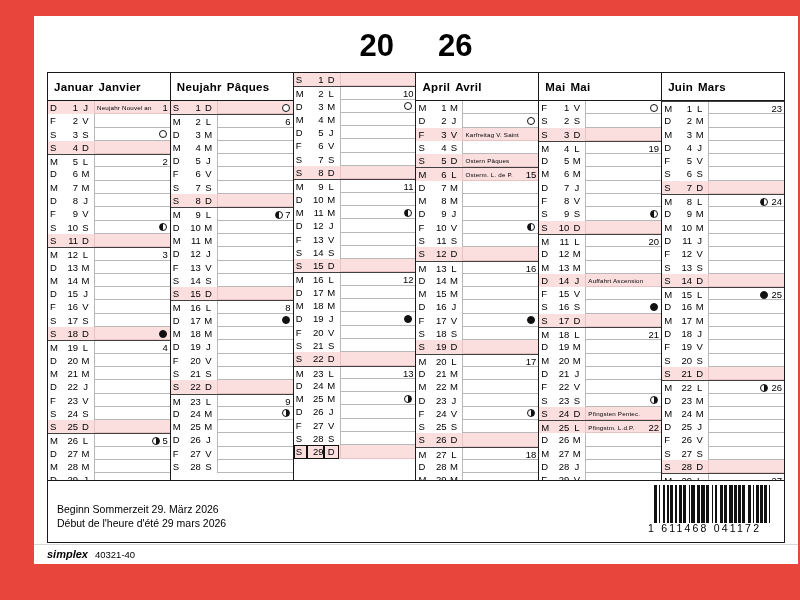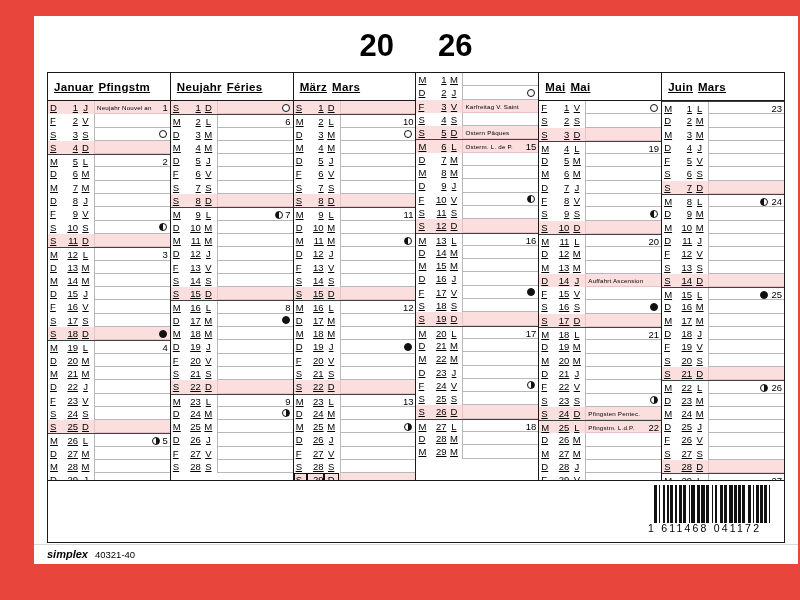--- a/index.html
+++ b/index.html
@@ -30,21 +30,20 @@
   
   #frame{
     position:absolute;left:13px;top:56px;width:738px;height:409px;
     border:1.4px solid #1a1a1a;
     box-sizing:border-box;
     background:#fff;
   }
   #months{
     position:absolute;left:0;top:0;width:100%;height:100%;
     display:flex;
-    text-decoration:underline;
   }
   .month{
     flex:1 1 0;
     border-right:1.4px solid #1a1a1a;
     box-sizing:border-box;
     position:relative;
     overflow:hidden;
   }
   .month:last-child{border-right:none;}
   .mhead{
@@ -177,21 +176,21 @@
     <div id="year">
       <span class="y1">20</span><span class="y2">26</span>
     </div>
 
     <div id="frame">
       <div id="months">
           <div class="month">
             <div class="mhead">
               <span>Januar</span>
               <span class="sp"></span>
-              <span>Pfingstm</span>
+              <span>Janvier</span>
             </div>
             <div class="days">
               <div class="day hol">
                 <span class="dcode">D</span>
                 <span class="dnum">1</span>
                 <span class="fcode">J</span>
                 <div class="note">
                   <span class="hn">Neujahr Nouvel an</span>
                   <span class="wk">1</span>
                 </div>
@@ -378,21 +377,21 @@
                 <span class="dnum">29</span>
                 <span class="fcode">J</span>
                 <div class="note"></div>
               </div>
             </div>
           </div>
           <div class="month">
             <div class="mhead">
               <span>Neujahr</span>
               <span class="sp"></span>
-              <span>Féries</span>
+              <span>Pâques</span>
             </div>
             <div class="days">
               <div class="day sun">
                 <span class="dcode">S</span>
                 <span class="dnum">1</span>
                 <span class="fcode">D</span>
                 <div class="note">
                   <span class="moon new" style="right: 3px;"></span>
                 </div>
               </div>
@@ -562,224 +561,224 @@
               <div class="day">
                 <span class="dcode">F</span>
                 <span class="dnum">27</span>
                 <span class="fcode">V</span>
                 <div class="note"></div>
               </div>
               <div class="day">
                 <span class="dcode">S</span>
                 <span class="dnum">28</span>
                 <span class="fcode">S</span>
+                <div class="note"></div>
+              </div>
+            </div>
+          </div>
+          <div class="month">
+            <div class="days">
+              <div class="day sun">
+                <span class="dcode">S</span>
+                <span class="dnum">1</span>
+                <span class="fcode">D</span>
+                <div class="note"></div>
+              </div>
+              <div class="day wkstart">
+                <span class="dcode">M</span>
+                <span class="dnum">2</span>
+                <span class="fcode">L</span>
+                <div class="note">
+                  <span class="wk">10</span>
+                </div>
+              </div>
+              <div class="day">
+                <span class="dcode">D</span>
+                <span class="dnum">3</span>
+                <span class="fcode">M</span>
+                <div class="note">
+                  <span class="moon new" style="right: 3px;"></span>
+                </div>
+              </div>
+              <div class="day">
+                <span class="dcode">M</span>
+                <span class="dnum">4</span>
+                <span class="fcode">M</span>
+                <div class="note"></div>
+              </div>
+              <div class="day">
+                <span class="dcode">D</span>
+                <span class="dnum">5</span>
+                <span class="fcode">J</span>
+                <div class="note"></div>
+              </div>
+              <div class="day">
+                <span class="dcode">F</span>
+                <span class="dnum">6</span>
+                <span class="fcode">V</span>
+                <div class="note"></div>
+              </div>
+              <div class="day">
+                <span class="dcode">S</span>
+                <span class="dnum">7</span>
+                <span class="fcode">S</span>
+                <div class="note"></div>
+              </div>
+              <div class="day sun">
+                <span class="dcode">S</span>
+                <span class="dnum">8</span>
+                <span class="fcode">D</span>
+                <div class="note"></div>
+              </div>
+              <div class="day wkstart">
+                <span class="dcode">M</span>
+                <span class="dnum">9</span>
+                <span class="fcode">L</span>
+                <div class="note">
+                  <span class="wk">11</span>
+                </div>
+              </div>
+              <div class="day">
+                <span class="dcode">D</span>
+                <span class="dnum">10</span>
+                <span class="fcode">M</span>
+                <div class="note"></div>
+              </div>
+              <div class="day">
+                <span class="dcode">M</span>
+                <span class="dnum">11</span>
+                <span class="fcode">M</span>
+                <div class="note">
+                  <span class="moon last" style="right: 3px;"></span>
+                </div>
+              </div>
+              <div class="day">
+                <span class="dcode">D</span>
+                <span class="dnum">12</span>
+                <span class="fcode">J</span>
+                <div class="note"></div>
+              </div>
+              <div class="day">
+                <span class="dcode">F</span>
+                <span class="dnum">13</span>
+                <span class="fcode">V</span>
+                <div class="note"></div>
+              </div>
+              <div class="day">
+                <span class="dcode">S</span>
+                <span class="dnum">14</span>
+                <span class="fcode">S</span>
+                <div class="note"></div>
+              </div>
+              <div class="day sun">
+                <span class="dcode">S</span>
+                <span class="dnum">15</span>
+                <span class="fcode">D</span>
+                <div class="note"></div>
+              </div>
+              <div class="day wkstart">
+                <span class="dcode">M</span>
+                <span class="dnum">16</span>
+                <span class="fcode">L</span>
+                <div class="note">
+                  <span class="wk">12</span>
+                </div>
+              </div>
+              <div class="day">
+                <span class="dcode">D</span>
+                <span class="dnum">17</span>
+                <span class="fcode">M</span>
+                <div class="note"></div>
+              </div>
+              <div class="day">
+                <span class="dcode">M</span>
+                <span class="dnum">18</span>
+                <span class="fcode">M</span>
+                <div class="note"></div>
+              </div>
+              <div class="day">
+                <span class="dcode">D</span>
+                <span class="dnum">19</span>
+                <span class="fcode">J</span>
+                <div class="note">
+                  <span class="moon full" style="right: 3px;"></span>
+                </div>
+              </div>
+              <div class="day">
+                <span class="dcode">F</span>
+                <span class="dnum">20</span>
+                <span class="fcode">V</span>
+                <div class="note"></div>
+              </div>
+              <div class="day">
+                <span class="dcode">S</span>
+                <span class="dnum">21</span>
+                <span class="fcode">S</span>
+                <div class="note"></div>
+              </div>
+              <div class="day sun">
+                <span class="dcode">S</span>
+                <span class="dnum">22</span>
+                <span class="fcode">D</span>
+                <div class="note"></div>
+              </div>
+              <div class="day wkstart">
+                <span class="dcode">M</span>
+                <span class="dnum">23</span>
+                <span class="fcode">L</span>
+                <div class="note">
+                  <span class="wk">13</span>
+                </div>
+              </div>
+              <div class="day">
+                <span class="dcode">D</span>
+                <span class="dnum">24</span>
+                <span class="fcode">M</span>
+                <div class="note"></div>
+              </div>
+              <div class="day">
+                <span class="dcode">M</span>
+                <span class="dnum">25</span>
+                <span class="fcode">M</span>
+                <div class="note">
+                  <span class="moon first" style="right: 3px;"></span>
+                </div>
+              </div>
+              <div class="day">
+                <span class="dcode">D</span>
+                <span class="dnum">26</span>
+                <span class="fcode">J</span>
+                <div class="note"></div>
+              </div>
+              <div class="day">
+                <span class="dcode">F</span>
+                <span class="dnum">27</span>
+                <span class="fcode">V</span>
+                <div class="note"></div>
+              </div>
+              <div class="day">
+                <span class="dcode">S</span>
+                <span class="dnum">28</span>
+                <span class="fcode">S</span>
+                <div class="note"></div>
+              </div>
+              <div class="day sun">
+                <span class="dcode dstbox">S</span>
+                <span class="dnum dstbox">29</span>
+                <span class="fcode dstbox">D</span>
                 <div class="note"></div>
               </div>
             </div>
           </div>
           <div class="month">
             <div class="mhead">
-              <span>März</span>
+              <span>April</span>
               <span class="sp"></span>
-              <span>Mars</span>
+              <span>Avril</span>
             </div>
-            <div class="days">
-              <div class="day sun">
-                <span class="dcode">S</span>
-                <span class="dnum">1</span>
-                <span class="fcode">D</span>
-                <div class="note"></div>
-              </div>
-              <div class="day wkstart">
-                <span class="dcode">M</span>
-                <span class="dnum">2</span>
-                <span class="fcode">L</span>
-                <div class="note">
-                  <span class="wk">10</span>
-                </div>
-              </div>
-              <div class="day">
-                <span class="dcode">D</span>
-                <span class="dnum">3</span>
-                <span class="fcode">M</span>
-                <div class="note">
-                  <span class="moon new" style="right: 3px;"></span>
-                </div>
-              </div>
-              <div class="day">
-                <span class="dcode">M</span>
-                <span class="dnum">4</span>
-                <span class="fcode">M</span>
-                <div class="note"></div>
-              </div>
-              <div class="day">
-                <span class="dcode">D</span>
-                <span class="dnum">5</span>
-                <span class="fcode">J</span>
-                <div class="note"></div>
-              </div>
-              <div class="day">
-                <span class="dcode">F</span>
-                <span class="dnum">6</span>
-                <span class="fcode">V</span>
-                <div class="note"></div>
-              </div>
-              <div class="day">
-                <span class="dcode">S</span>
-                <span class="dnum">7</span>
-                <span class="fcode">S</span>
-                <div class="note"></div>
-              </div>
-              <div class="day sun">
-                <span class="dcode">S</span>
-                <span class="dnum">8</span>
-                <span class="fcode">D</span>
-                <div class="note"></div>
-              </div>
-              <div class="day wkstart">
-                <span class="dcode">M</span>
-                <span class="dnum">9</span>
-                <span class="fcode">L</span>
-                <div class="note">
-                  <span class="wk">11</span>
-                </div>
-              </div>
-              <div class="day">
-                <span class="dcode">D</span>
-                <span class="dnum">10</span>
-                <span class="fcode">M</span>
-                <div class="note"></div>
-              </div>
-              <div class="day">
-                <span class="dcode">M</span>
-                <span class="dnum">11</span>
-                <span class="fcode">M</span>
-                <div class="note">
-                  <span class="moon last" style="right: 3px;"></span>
-                </div>
-              </div>
-              <div class="day">
-                <span class="dcode">D</span>
-                <span class="dnum">12</span>
-                <span class="fcode">J</span>
-                <div class="note"></div>
-              </div>
-              <div class="day">
-                <span class="dcode">F</span>
-                <span class="dnum">13</span>
-                <span class="fcode">V</span>
-                <div class="note"></div>
-              </div>
-              <div class="day">
-                <span class="dcode">S</span>
-                <span class="dnum">14</span>
-                <span class="fcode">S</span>
-                <div class="note"></div>
-              </div>
-              <div class="day sun">
-                <span class="dcode">S</span>
-                <span class="dnum">15</span>
-                <span class="fcode">D</span>
-                <div class="note"></div>
-              </div>
-              <div class="day wkstart">
-                <span class="dcode">M</span>
-                <span class="dnum">16</span>
-                <span class="fcode">L</span>
-                <div class="note">
-                  <span class="wk">12</span>
-                </div>
-              </div>
-              <div class="day">
-                <span class="dcode">D</span>
-                <span class="dnum">17</span>
-                <span class="fcode">M</span>
-                <div class="note"></div>
-              </div>
-              <div class="day">
-                <span class="dcode">M</span>
-                <span class="dnum">18</span>
-                <span class="fcode">M</span>
-                <div class="note"></div>
-              </div>
-              <div class="day">
-                <span class="dcode">D</span>
-                <span class="dnum">19</span>
-                <span class="fcode">J</span>
-                <div class="note">
-                  <span class="moon full" style="right: 3px;"></span>
-                </div>
-              </div>
-              <div class="day">
-                <span class="dcode">F</span>
-                <span class="dnum">20</span>
-                <span class="fcode">V</span>
-                <div class="note"></div>
-              </div>
-              <div class="day">
-                <span class="dcode">S</span>
-                <span class="dnum">21</span>
-                <span class="fcode">S</span>
-                <div class="note"></div>
-              </div>
-              <div class="day sun">
-                <span class="dcode">S</span>
-                <span class="dnum">22</span>
-                <span class="fcode">D</span>
-                <div class="note"></div>
-              </div>
-              <div class="day wkstart">
-                <span class="dcode">M</span>
-                <span class="dnum">23</span>
-                <span class="fcode">L</span>
-                <div class="note">
-                  <span class="wk">13</span>
-                </div>
-              </div>
-              <div class="day">
-                <span class="dcode">D</span>
-                <span class="dnum">24</span>
-                <span class="fcode">M</span>
-                <div class="note"></div>
-              </div>
-              <div class="day">
-                <span class="dcode">M</span>
-                <span class="dnum">25</span>
-                <span class="fcode">M</span>
-                <div class="note">
-                  <span class="moon first" style="right: 3px;"></span>
-                </div>
-              </div>
-              <div class="day">
-                <span class="dcode">D</span>
-                <span class="dnum">26</span>
-                <span class="fcode">J</span>
-                <div class="note"></div>
-              </div>
-              <div class="day">
-                <span class="dcode">F</span>
-                <span class="dnum">27</span>
-                <span class="fcode">V</span>
-                <div class="note"></div>
-              </div>
-              <div class="day">
-                <span class="dcode">S</span>
-                <span class="dnum">28</span>
-                <span class="fcode">S</span>
-                <div class="note"></div>
-              </div>
-              <div class="day sun">
-                <span class="dcode dstbox">S</span>
-                <span class="dnum dstbox">29</span>
-                <span class="fcode dstbox">D</span>
-                <div class="note"></div>
-              </div>
-            </div>
-          </div>
-          <div class="month">
             <div class="days">
               <div class="day">
                 <span class="dcode">M</span>
                 <span class="dnum">1</span>
                 <span class="fcode">M</span>
                 <div class="note"></div>
               </div>
               <div class="day">
                 <span class="dcode">D</span>
                 <span class="dnum">2</span>
@@ -1368,20 +1367,24 @@
                 <div class="note">
                   <span class="wk">27</span>
                 </div>
               </div>
             </div>
           </div>
         </div>
     </div>
 
     <div id="bottom">
+      <div id="sommer">
+        <div>Beginn Sommerzeit 29. März 2026</div>
+        <div>Début de l'heure d'été 29 mars 2026</div>
+      </div>
       <div id="barcode">
         <div class="bars">
             <i style="width: 2.1px; background: rgb(17, 17, 17);"></i>
             <i style="width: 1.45px; background: rgb(17, 17, 17);"></i>
             <i style="width: 1.45px; background: transparent;"></i>
             <i style="width: 1.45px; background: rgb(17, 17, 17);"></i>
             <i style="width: 1.45px; background: transparent;"></i>
             <i style="width: 1.45px; background: transparent;"></i>
             <i style="width: 1.45px; background: rgb(17, 17, 17);"></i>
             <i style="width: 1.45px; background: rgb(17, 17, 17);"></i>

